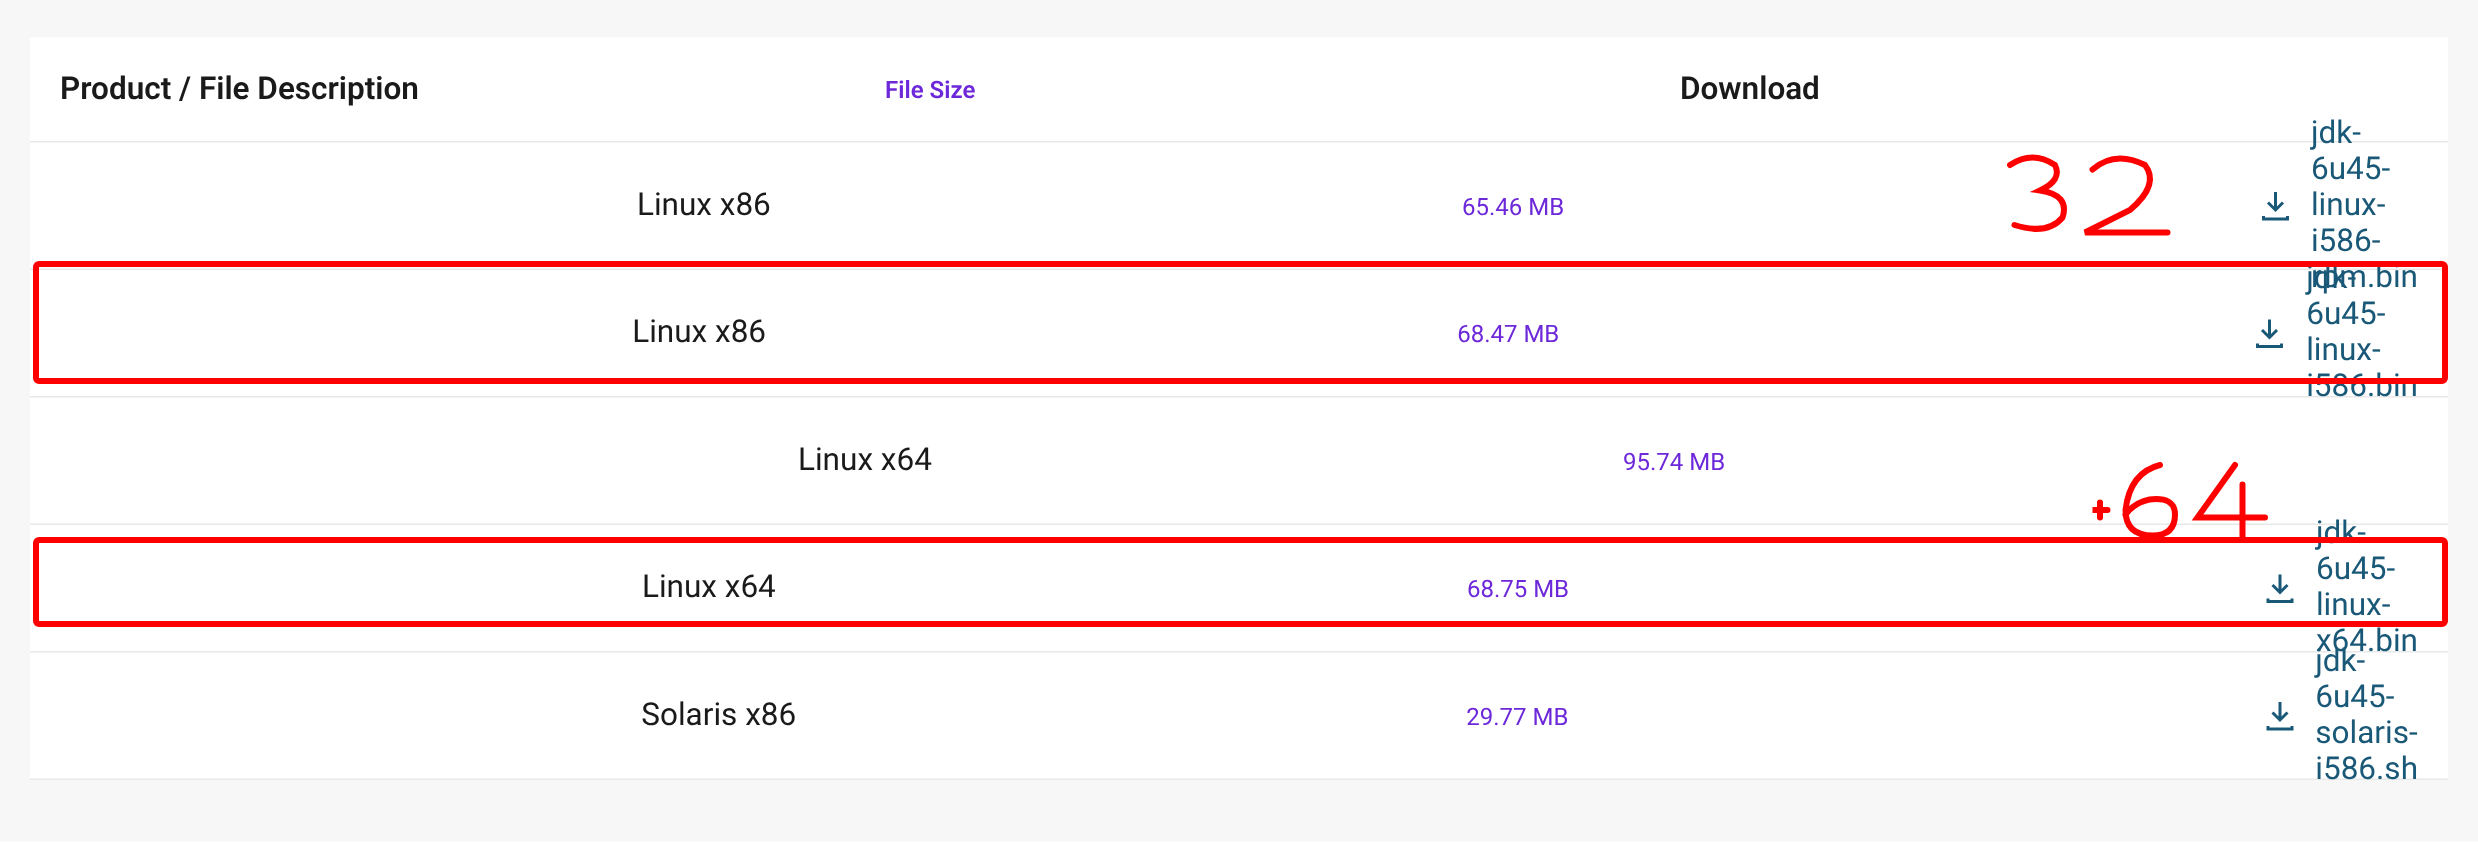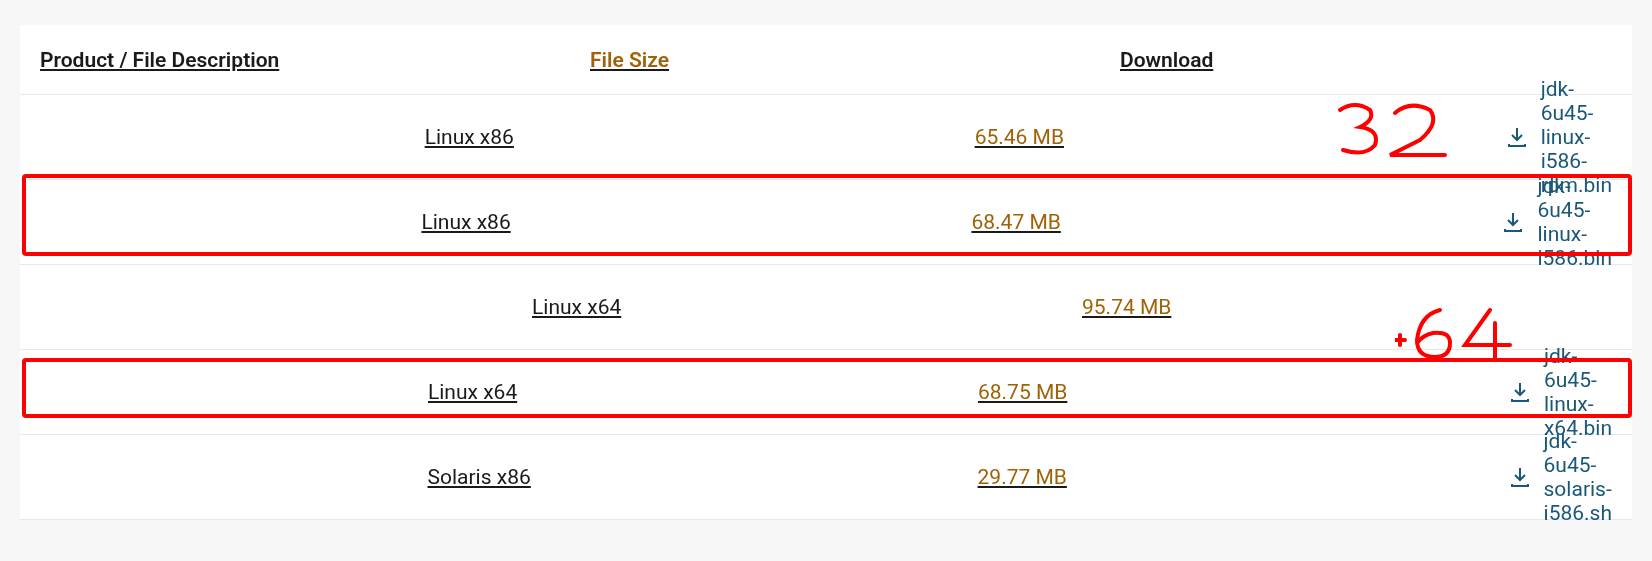--- a/index.html
+++ b/index.html
@@ -14,21 +14,20 @@
       height: 561px;
       position: relative;
       color: #1a1a1a;
     }
     .table-container {
       position: absolute;
       left: 20px;
       top: 25px;
       right: 20px;
       background: #ffffff;
-      text-decoration: underline;
     }
     .table-row {
       display: flex;
       align-items: center;
       border-bottom: 1px solid #e8e8e8;
       height: 85px;
       padding: 0 20px;
       position: relative;
     }
     .table-header {
@@ -37,22 +36,22 @@
       font-size: 22px;
       color: #1a1a1a;
     }
     .table-row .col-product {
       flex: 0 0 540px;
       font-size: 21px;
       color: #1a1a1a;
     }
     .table-row .col-size {
       flex: 0 0 540px;
-      font-size: 21px;
-      color: #a16207;
+      font-size: 16px;
+      color: #6d28d9;
       padding-left: 10px;
     }
     .table-row .col-download {
       flex: 1;
       font-size: 21px;
     }
     .col-size-bg {
       position: absolute;
       left: 570px;
       top: 0;

